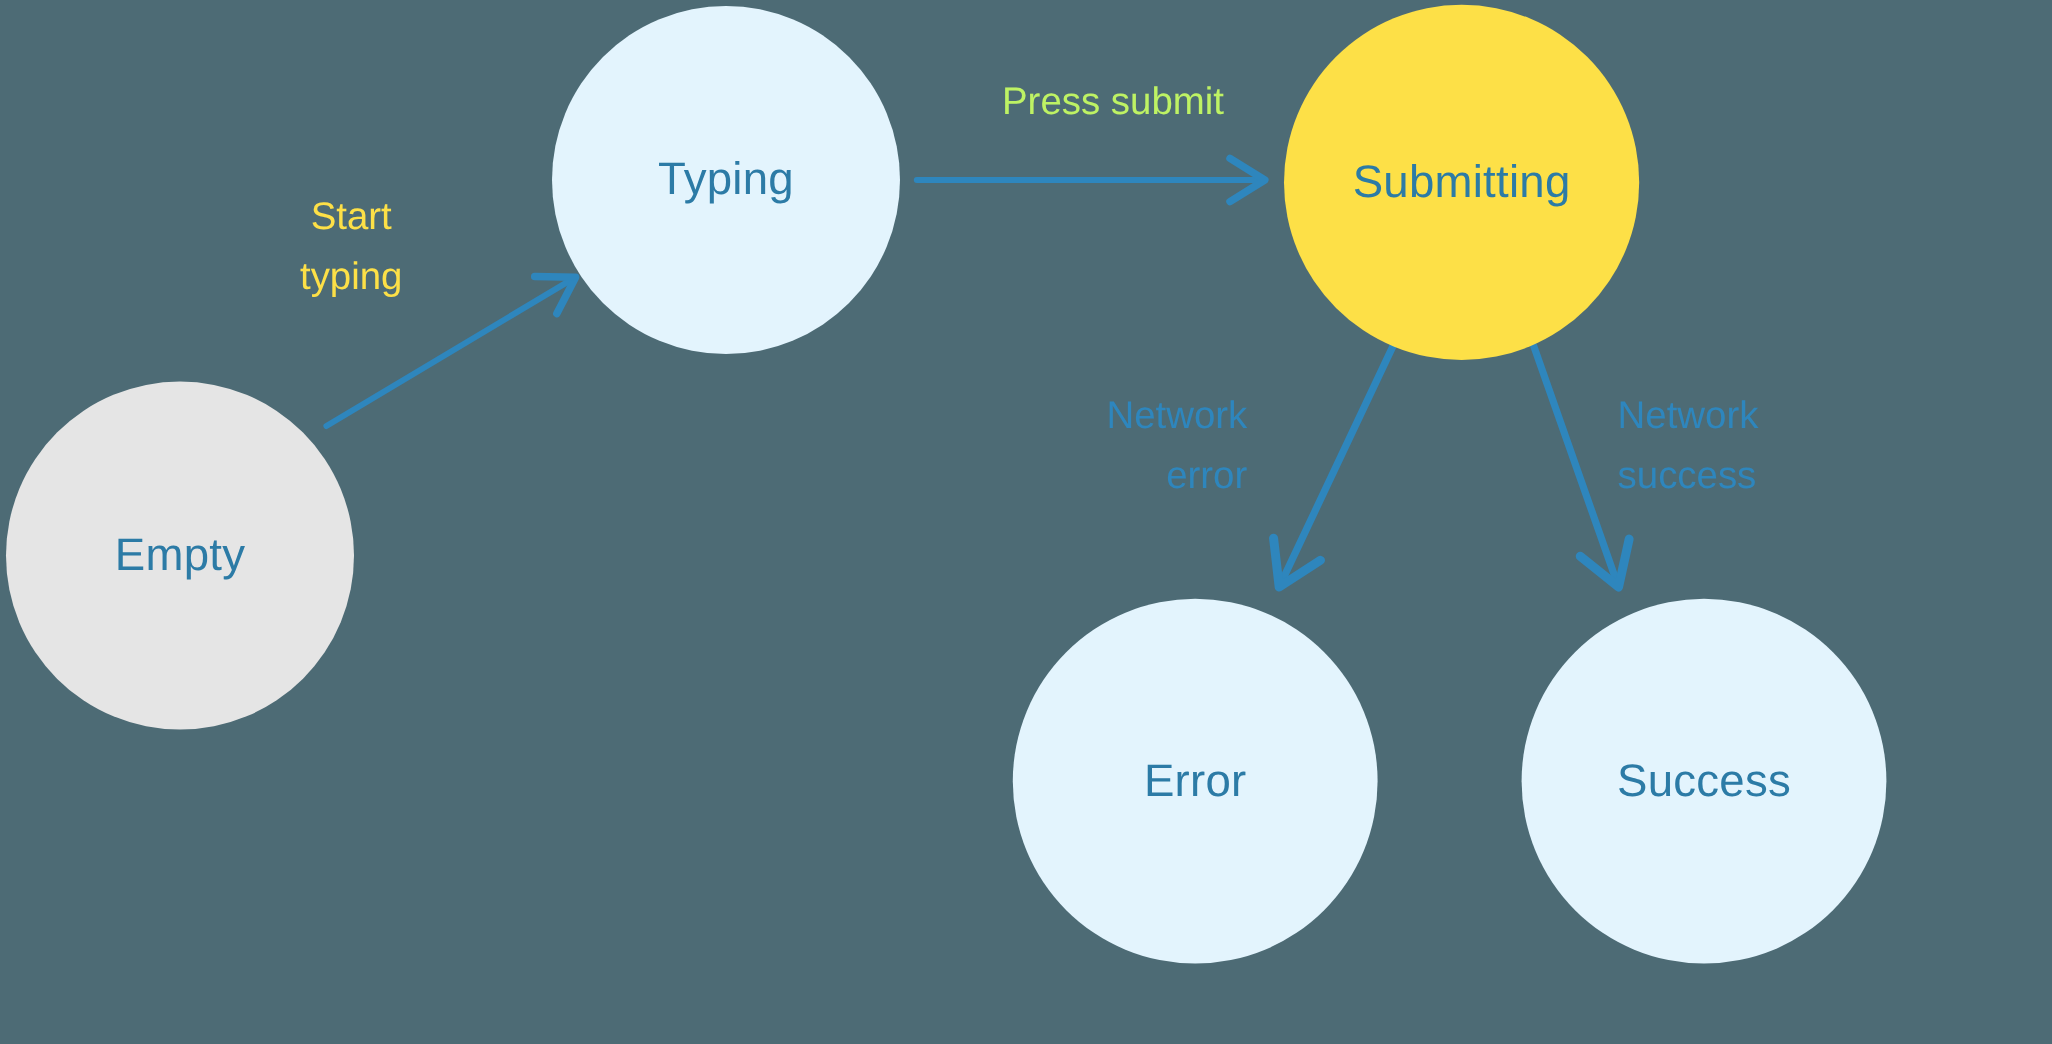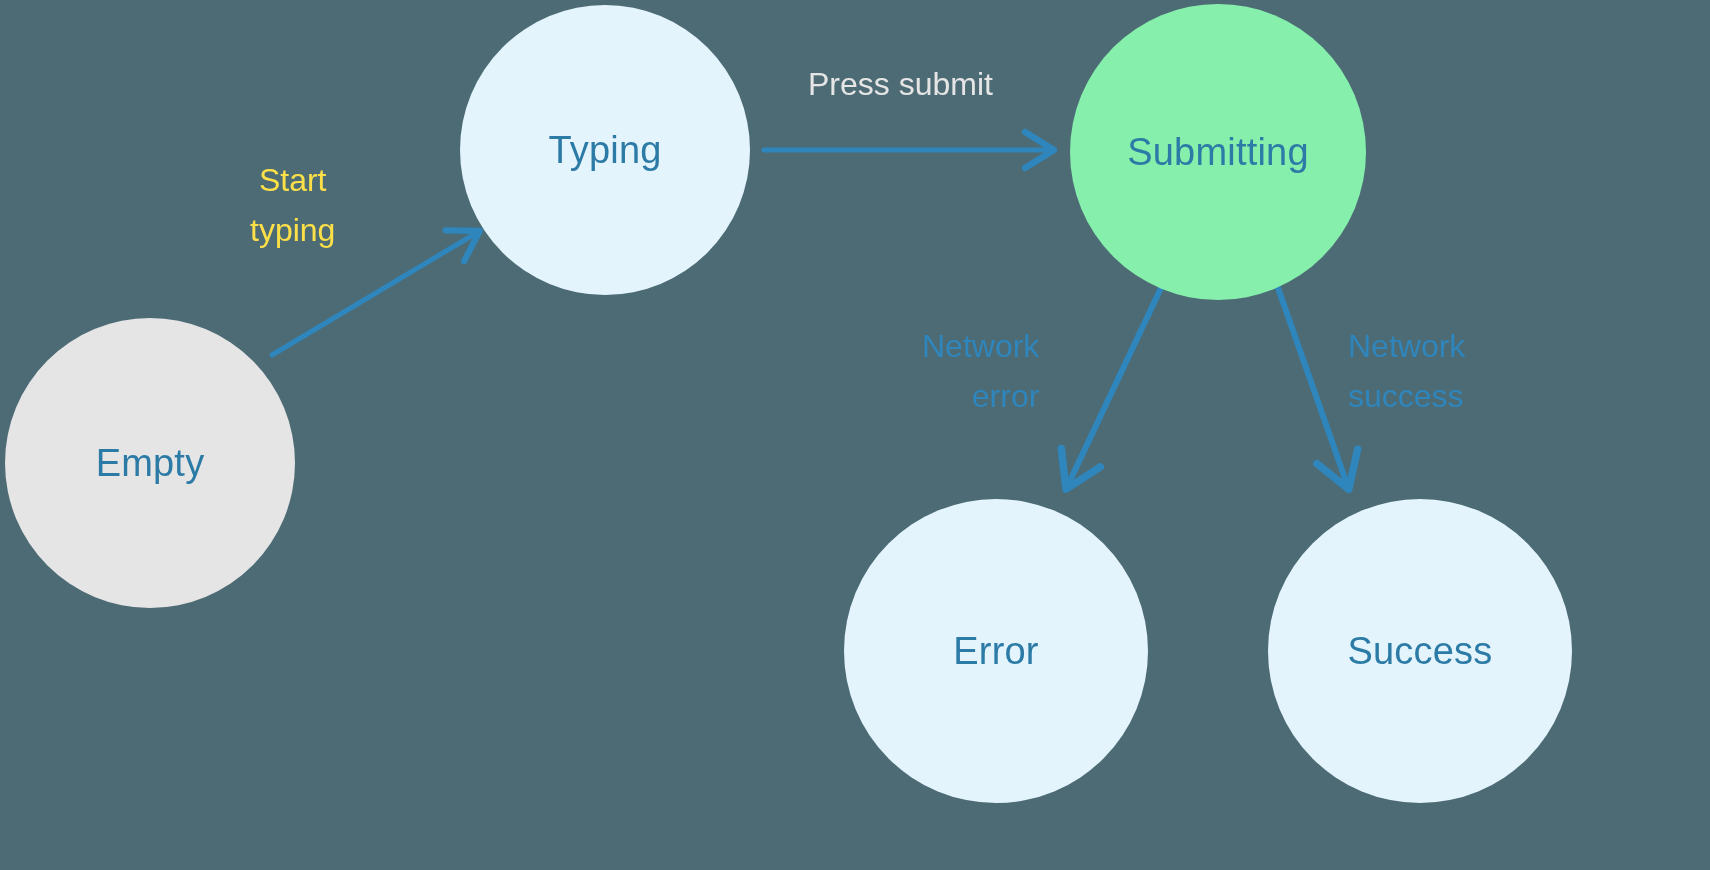--- a/index.html
+++ b/index.html
@@ -67,38 +67,38 @@
   </svg>
 
   <div class="node" style="left: 5px; top: 318px; width: 290px; height: 290px; background: #e5e5e5;">
     <span class="node-label" style="color: rgb(44, 123, 166);">Empty</span>
   </div>
 
   <div class="node" style="left: 460px; top: 5px; width: 290px; height: 290px; background: rgb(227, 244, 253);">
     <span class="node-label" style="color: rgb(44, 123, 166);">Typing</span>
   </div>
 
-  <div class="node" style="left: 1070px; top: 4px; width: 296px; height: 296px; background: #86efac;">
+  <div class="node" style="left: 1070px; top: 4px; width: 296px; height: 296px; background: #fde047;">
     <span class="node-label" style="color: rgb(44, 123, 166);">Submitting</span>
   </div>
 
   <div class="node" style="left: 844px; top: 499px; width: 304px; height: 304px; background: rgb(227, 244, 253);">
     <span class="node-label" style="color: rgb(44, 123, 166);">Error</span>
   </div>
 
   <div class="node" style="left: 1268px; top: 499px; width: 304px; height: 304px; background: rgb(227, 244, 253);">
     <span class="node-label" style="color: rgb(44, 123, 166);">Success</span>
   </div>
 
   <div class="edge-label center" style="left: 250px; top: 156px; color: #fde047;">
     <div>Start</div>
     <div>typing</div>
   </div>
 
-  <div class="edge-label center" style="left: 808px; top: 60px; color: #e5e5e5;">
+  <div class="edge-label center" style="left: 835px; top: 60px; color: #bef264;">
     <div>Press submit</div>
   </div>
 
   <div class="edge-label right" style="left: 922px; top: 322px; color: rgb(46, 134, 189);">
     <div>Network</div>
     <div>error</div>
   </div>
 
   <div class="edge-label" style="left: 1348px; top: 322px; color: rgb(46, 134, 189);">
     <div>Network</div>

